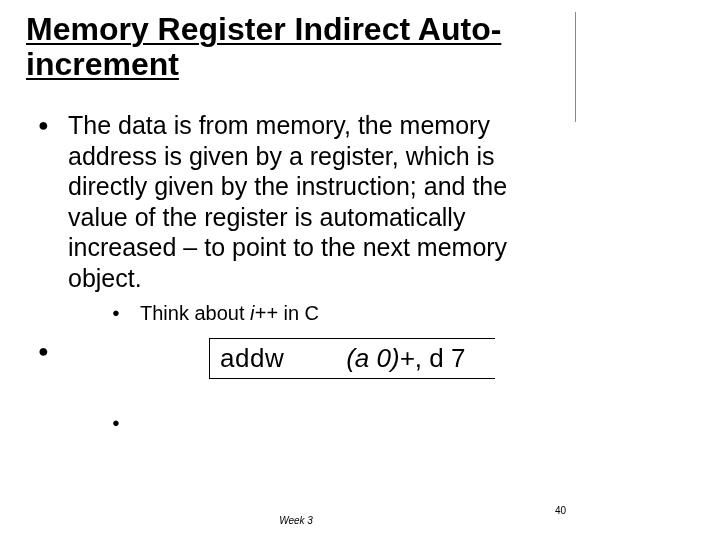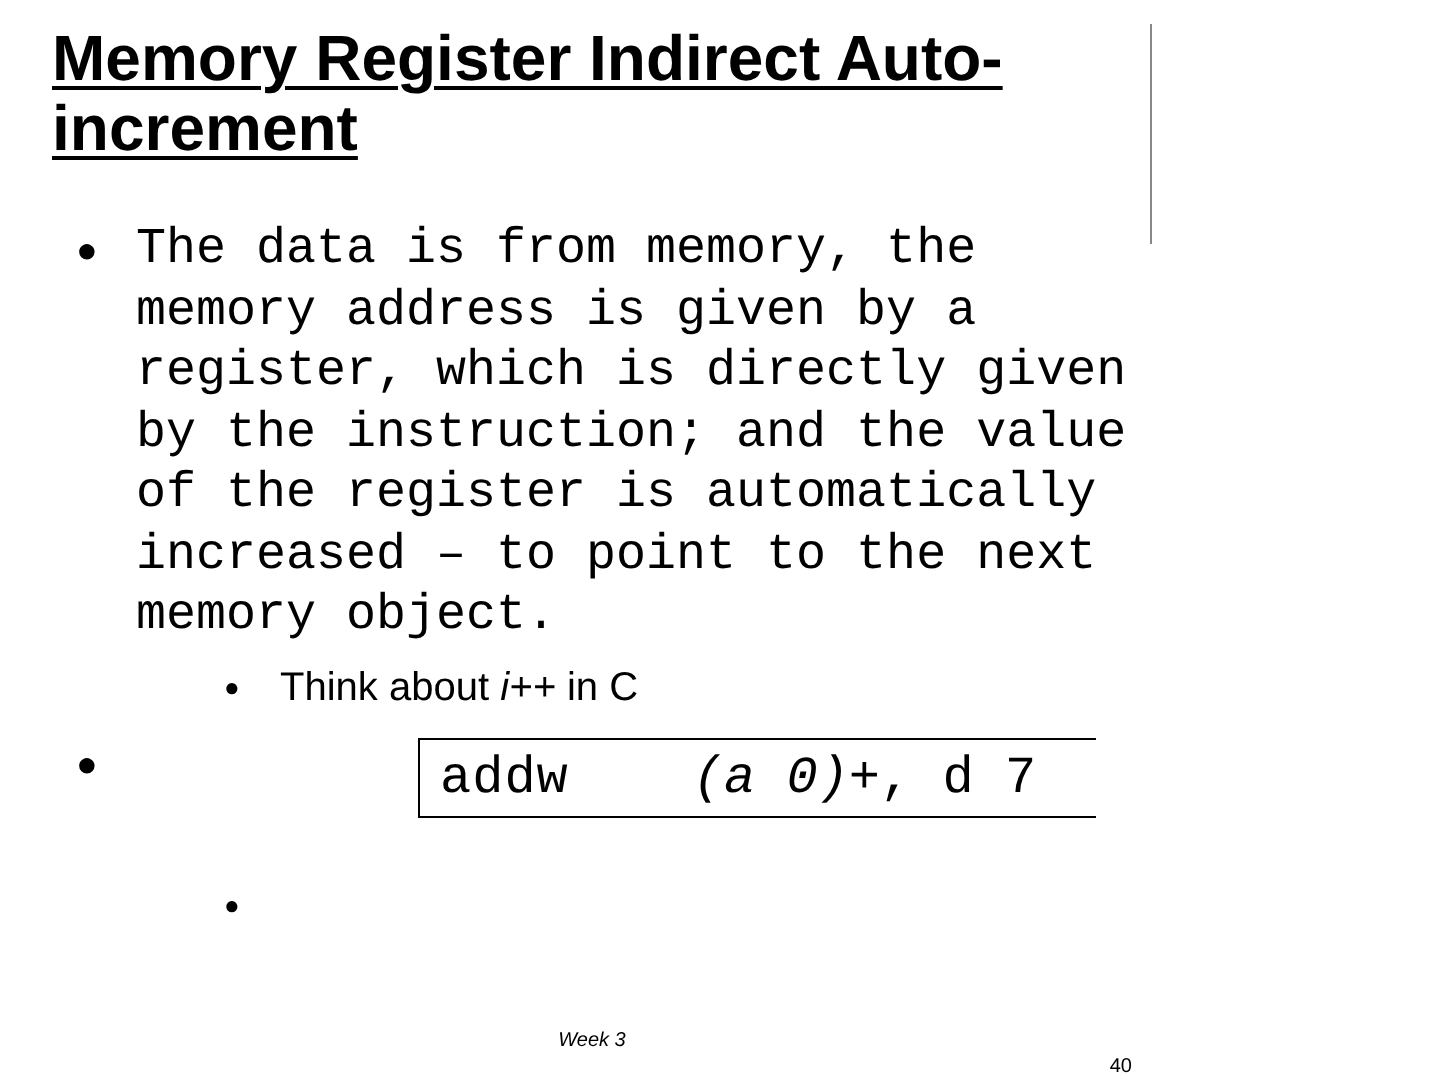--- a/index.html
+++ b/index.html
@@ -40,21 +40,20 @@
     width: 30px;
     font-size: 18px;
     line-height: 30px;
     text-align: left;
     padding-left: 4px;
     color: #000;
   }
   .bullet-l1 .text {
     font-size: 25px;
     line-height: 1.22;
-    font-family: Liberation Mono, monospace;
   }
   .bullet-l2 {
     display: flex;
     margin: 8px 0 10px 78px;
   }
   .bullet-l2 .dot {
     flex: 0 0 auto;
     width: 28px;
     font-size: 13px;
     line-height: 24px;
@@ -99,21 +98,21 @@
     left: 0;
     width: 100%;
     bottom: 14px;
     text-align: center;
     font-size: 10px;
     font-style: italic;
   }
   .page-num {
     position: absolute;
     right: 26px;
-    bottom: 1px;
+    bottom: 24px;
     font-size: 10px;
   }
   .arrow {
     font-family: "Segoe UI Symbol","Apple Symbols",Arial,sans-serif;
   }
   .side-border {
     position: absolute;
     left: 575px;
     top: 12px;
     width: 0;

